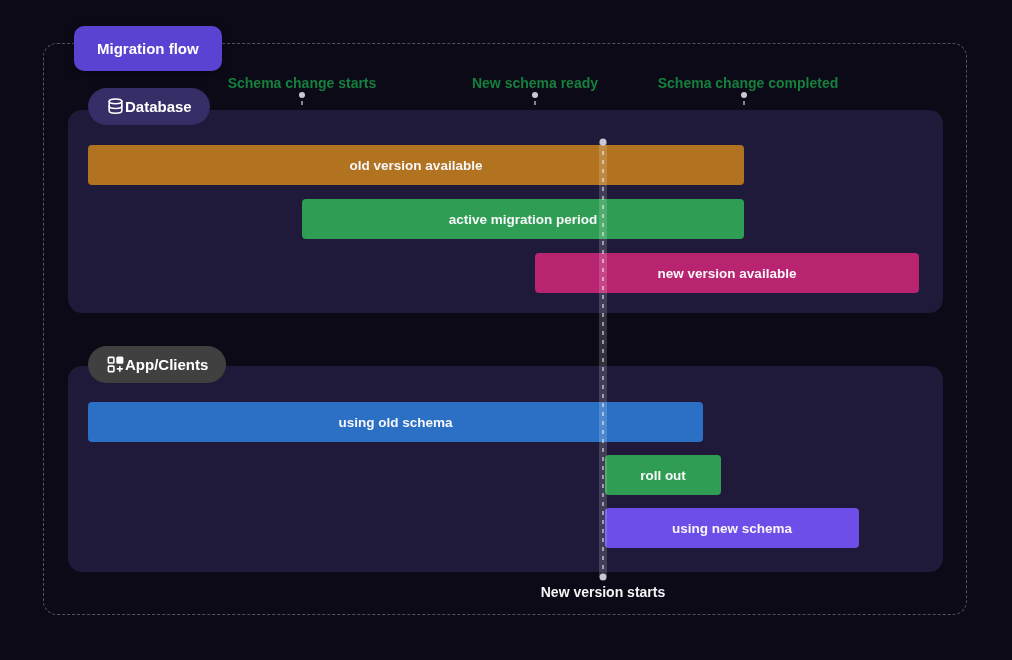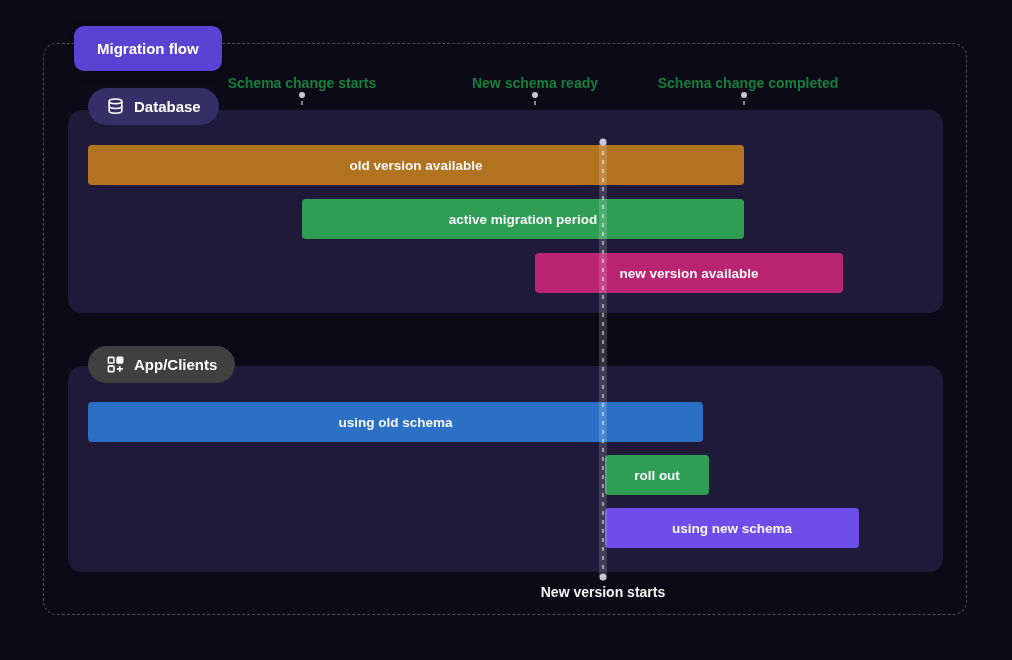--- a/index.html
+++ b/index.html
@@ -28,21 +28,21 @@
     background:#c8c7d2;transform:translate(-50%,-50%);
   }
   .vdash{
     position:absolute;width:2px;transform:translateX(-50%);
     background:repeating-linear-gradient(to bottom,rgba(255,255,255,.5) 0 4px,transparent 4px 9px);
   }
   .panel{
     position:absolute;left:68px;width:875px;border-radius:14px;
   }
   .section-badge{
-    position:absolute;height:37px;display:flex;align-items:center;gap:9px;
+    position:absolute;height:37px;display:flex;align-items:center;
     padding:0 18px;border-radius:19px;color:#ffffff;font-size:15px;font-weight:700;
   }
   .section-badge svg{display:block;}
   .bar{
     position:absolute;height:40px;border-radius:4px;
     display:flex;align-items:center;justify-content:center;
     color:#f7f7fa;font-size:13.5px;font-weight:700;
   }
   .deploy-band{
     position:absolute;left:599px;top:142px;width:8px;height:435px;
@@ -93,21 +93,21 @@
     </span>
     <span>Database</span>
   </div>
 
   <div class="bar" style="left: 88px; top: 145px; width: 656px; background: rgb(178, 115, 32);">
     <span>old version available</span>
   </div>
   <div class="bar" style="left: 302px; top: 199px; width: 442px; background: rgb(47, 158, 84);">
     <span>active migration period</span>
   </div>
-  <div class="bar" style="left: 535px; top: 253px; width: 308px; background: rgb(184, 36, 111);">
+  <div class="bar" style="left: 535px; top: 253px; width: 384px; background: rgb(184, 36, 111);">
     <span>new version available</span>
   </div>
 
   <div class="panel" style="top: 366px; height: 206px; background: rgb(31, 26, 57);"></div>
 
   <div class="section-badge" style="left: 88px; top: 346px; background: #404040;">
     <span>
       <svg width="19" height="19" viewBox="0 0 24 24" fill="none" stroke="#ffffff" stroke-width="2" stroke-linecap="round" stroke-linejoin="round">
         <rect x="3" y="3" width="7" height="7" rx="1"></rect>
         <rect x="14" y="3" width="7" height="7" rx="1" fill="#ffffff"></rect>
@@ -115,21 +115,21 @@
         <path d="M17.5 14.5v6"></path>
         <path d="M14.5 17.5h6"></path>
       </svg>
     </span>
     <span>App/Clients</span>
   </div>
 
   <div class="bar" style="left: 88px; top: 402px; width: 615px; background: rgb(43, 112, 196);">
     <span>using old schema</span>
   </div>
-  <div class="bar" style="left: 605px; top: 455px; width: 104px; background: rgb(47, 158, 84); text-align: right;">
+  <div class="bar" style="left: 605px; top: 455px; width: 116px; background: rgb(47, 158, 84); text-align: right;">
     <span>roll out</span>
   </div>
   <div class="bar" style="left: 605px; top: 508px; width: 254px; background: rgb(110, 78, 233);">
     <span>using new schema</span>
   </div>
 
   <div class="deploy-band"></div>
   <div class="deploy-dash vdash"></div>
   <div class="dot" style="left:603px;top:142px;width:7px;height:7px"></div>
   <div class="dot" style="left:603px;top:577px;width:7px;height:7px"></div>

